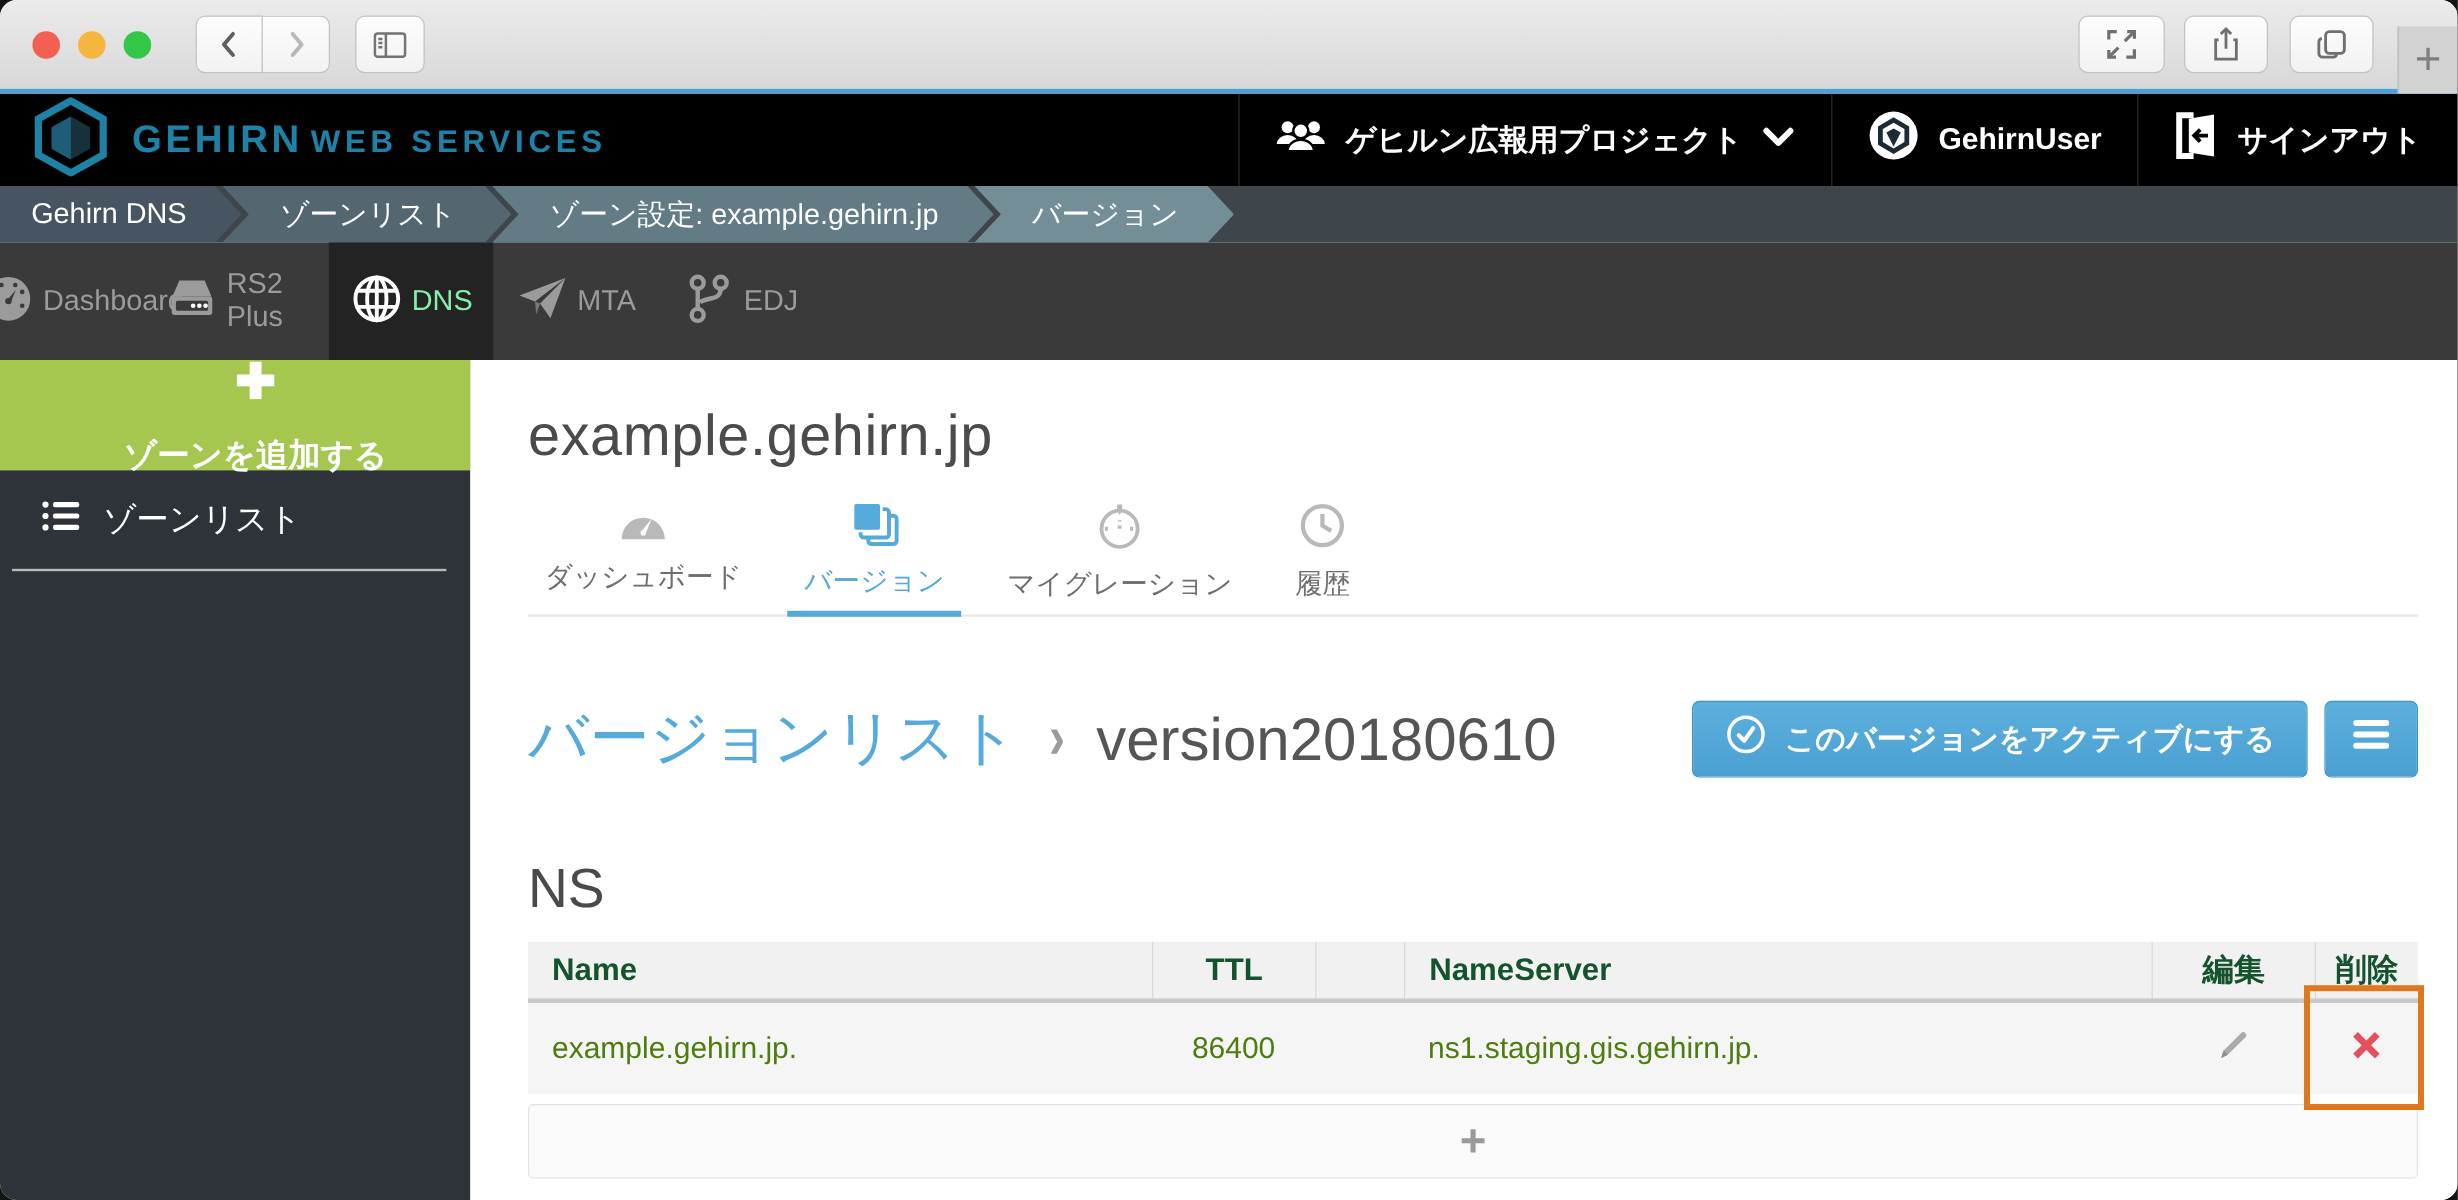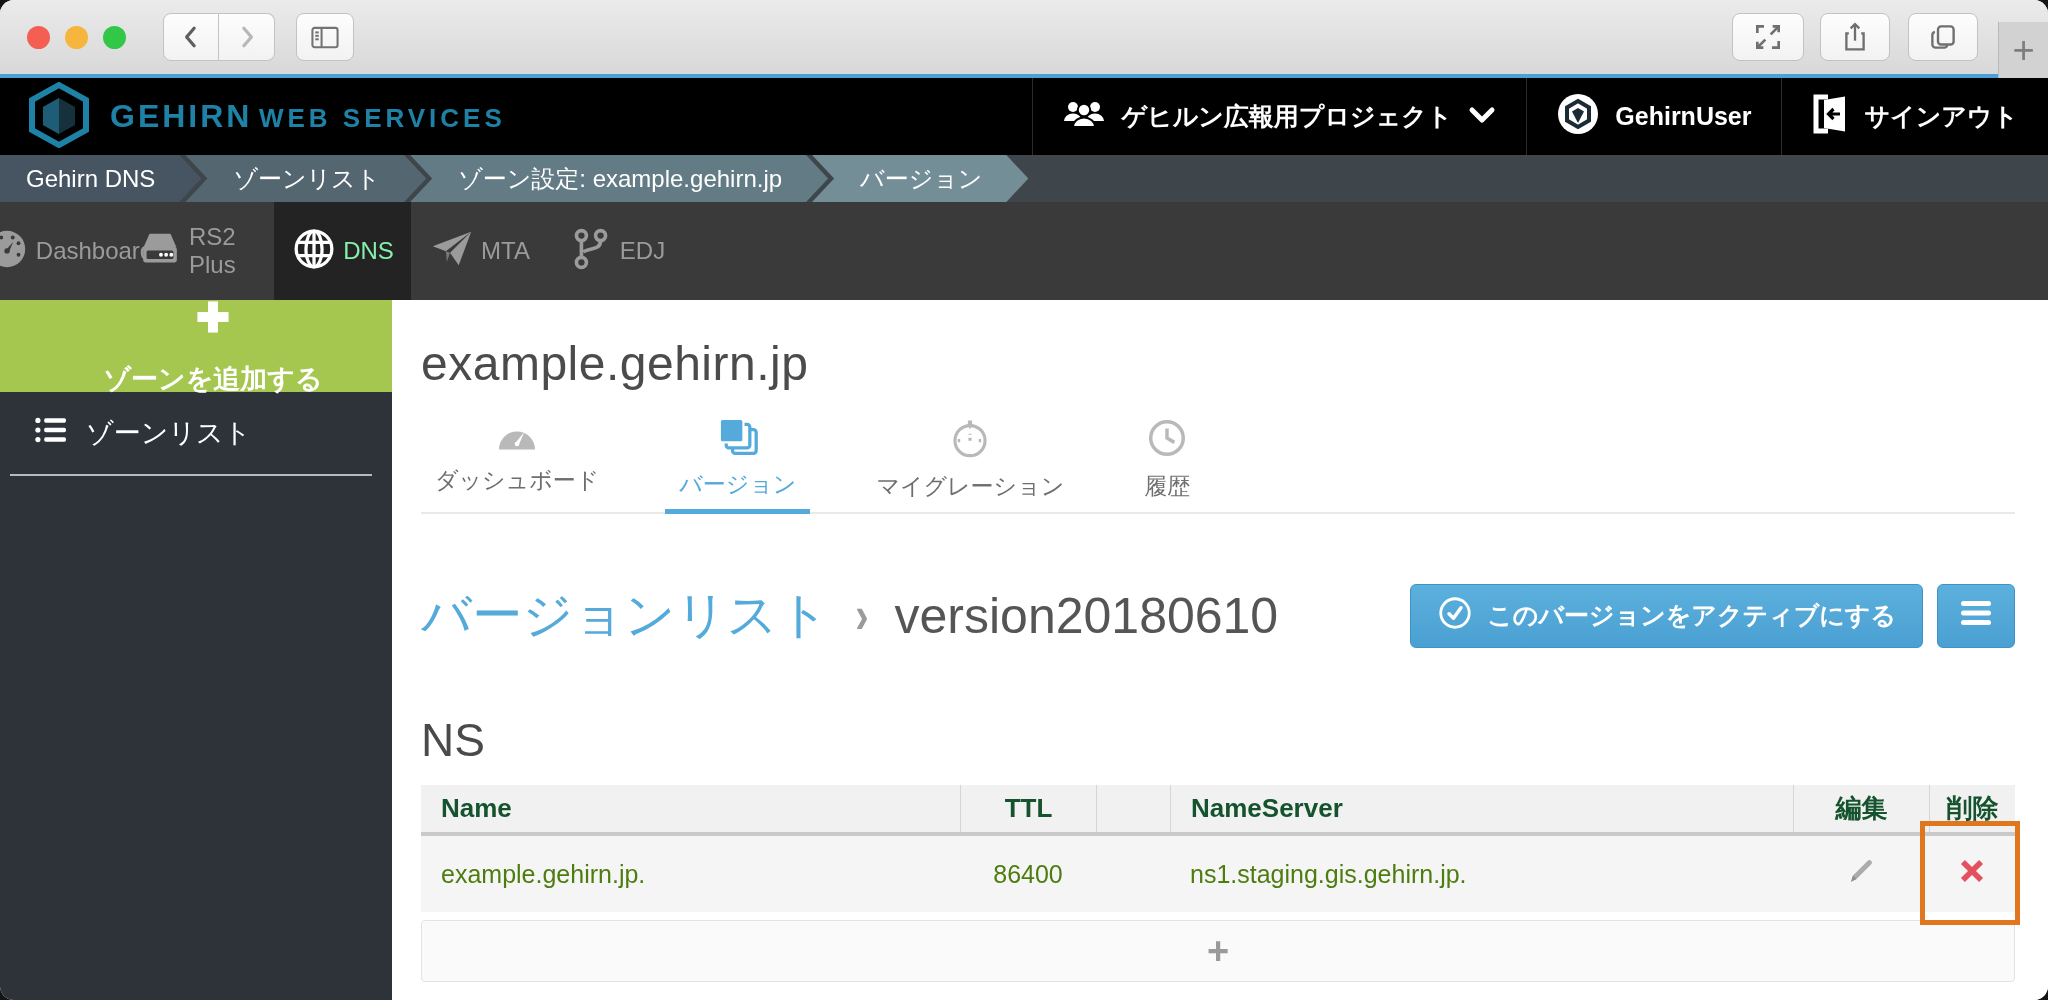--- a/index.html
+++ b/index.html
@@ -55,24 +55,24 @@
 
   
   .content { flex:1; display:flex; min-height:0; }
   .sidebar { width:392px; background:#2d3338; flex:none; }
   .add-zone { height:92px; background:#a5c750; display:flex; align-items:center; gap:20px;
               padding-left:34px; color:#fff; font-size:27px; font-weight:bold; cursor:pointer;flex-direction:column; }
   .zone-list { height:82px; display:flex; align-items:center; gap:18px; padding-left:34px;
                color:#fff; font-size:27px; cursor:pointer; }
   .side-divider { height:2px; background:#b9b9b9; margin:0 20px 0 10px; }
 
-  .main { flex:1; background:#fff; padding:0 33px 0 29px; overflow:hidden; }
+  .main { flex:1; background:#fff; padding:0 33px 0 48px; overflow:hidden; }
   .zone-title { margin-top:36px; font-size:48px; color:#4b4b4b; font-weight:400; letter-spacing:0.5px; }
 
-  .tabs { margin-top:26px; display:flex; gap:52px; border-bottom:2px solid #e9e9e9; }
+  .tabs { margin-top:26px; display:flex; gap:24px; border-bottom:2px solid #e9e9e9; }
   .tab { display:flex; flex-direction:column; align-items:center; gap:6px; padding:0 14px 10px 14px;
          font-size:23px; color:#6e6e6e; cursor:pointer; }
   .tab.active { color:#55aadc; border-bottom:5px solid #55aadc; margin-bottom:-2px; padding-bottom:7px; }
 
   .version-row { margin-top:68px; display:flex; align-items:center; justify-content:space-between; }
   .vr-left { display:flex; align-items:center; gap:26px; }
   .vr-list { font-size:50px; color:#55aadc; cursor:pointer; }
   .vr-chev { font-size:40px; color:#9b9b9b; font-weight:bold; transform:scaleY(1.3); }
   .vr-name { font-size:50px; color:#555; }
   .vr-right { display:flex; align-items:center; gap:14px; }

